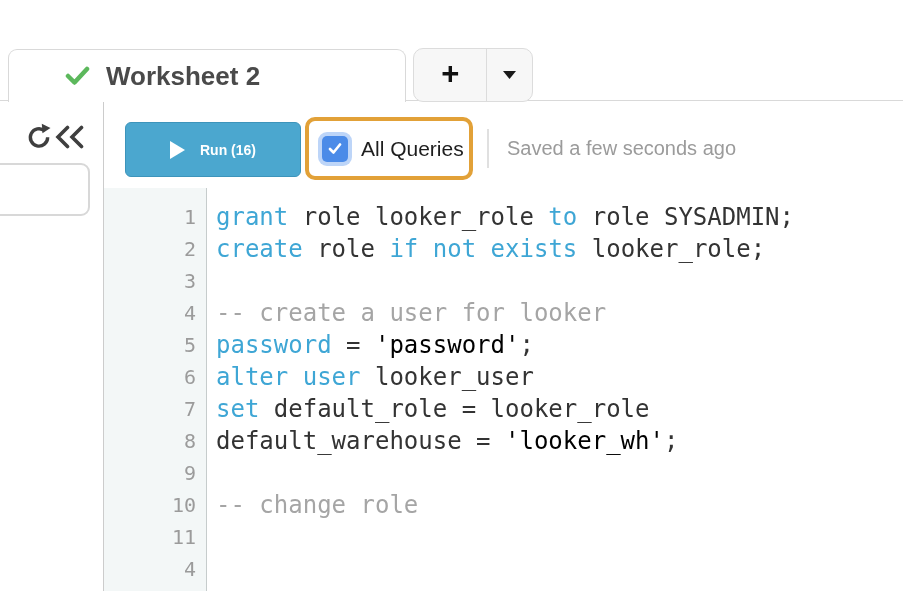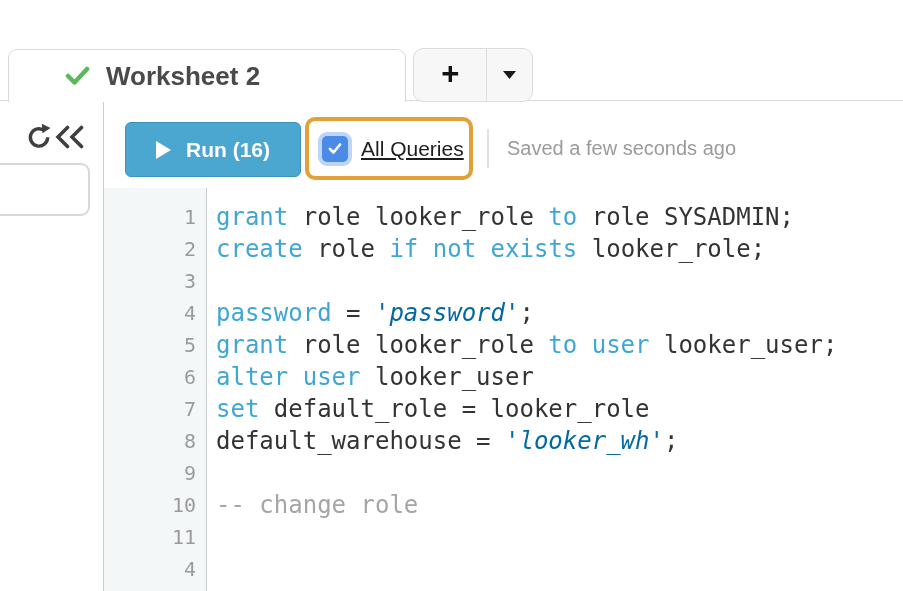--- a/index.html
+++ b/index.html
@@ -28,32 +28,32 @@
   .sidebar-box {
     position:absolute; left:-22px; top:123px; width:112px; height:53px;
     background:#fff; border:2px solid #D8D8D8; border-radius:9px;
   }
   .vdivider { position:absolute; left:103px; top:62px; width:1px; height:529px; background:#CCCCCC; }
   
   .run-btn {
     position:absolute; left:125px; top:82px; width:176px; height:55px;
     background:#4BA7CF; border:1px solid #3D94BB; border-radius:6px;
     display:flex; align-items:center; justify-content:center; gap:15px;
-    color:#fff; font-size:21px; font-weight:bold; cursor:pointer;
+    color:#fff; font-size:14px; font-weight:bold; cursor:pointer;
   }
   .annotation {
     position:absolute; left:305px; top:77px; width:168px; height:63px;
     border:4px solid #E2A138; border-radius:10px;
     display:flex; align-items:center; padding-left:13px; gap:13px;
   }
   .checkbox {
     width:26px; height:26px; background:#4B8BE8; border-radius:5px;
     box-shadow:0 0 0 4px #BDD5F8; display:flex; align-items:center; justify-content:center; cursor:pointer;
   }
-  .cb-label { font-size:21px; color:#1E1E1E;text-decoration:underline; }
+  .cb-label { font-size:21px; color:#1E1E1E; }
   .tdivider { position:absolute; left:487px; top:89px; width:2px; height:39px; background:#E0E0E0; }
   .status { position:absolute; left:507px; top:97px; font-size:20px; color:#9B9B9B; }
   
   .editor {
     position:absolute; left:104px; top:148px; width:799px; height:443px;
     display:flex; background:#fff; overflow:hidden;
   }
   .gutter {
     width:103px; background:#F3F7F7; border-right:1px solid #C6CCCC;
     padding-top:13px; text-align:right; flex:none;
@@ -62,21 +62,21 @@
     height:32px; line-height:32px; padding-right:10px;
     font-family:"DejaVu Sans Mono", monospace; font-size:20px; color:#9B9B9B;
   }
   .code { flex:1; padding:13px 0 0 9px; }
   .cl {
     height:32px; line-height:32px; white-space:pre; cursor:text;
     font-family:"DejaVu Sans Mono", monospace; font-size:24px;
   }
   .tok-kw  { color:#3EA6D5; }
   .tok-pl  { color:#333333; }
-  .tok-str { color:#0369a1;font-style:italic; }
+  .tok-str { color:#000000; }
   .tok-com { color:#A5A5A5; }
 </style>
 </head>
 <body>
 
 <div class="screen">
 
   <div class="tabline"></div>
 
   <div class="tab">
@@ -156,22 +156,22 @@
         <div class="ln">10</div>
         <div class="ln">11</div>
         <div class="ln">4</div>
         <div class="ln">13</div>
         <div class="ln">14</div>
       </div>
     <div class="code">
         <div class="cl"><span class="tok-kw">grant</span><span class="tok-pl"> role looker_role </span><span class="tok-kw">to</span><span class="tok-pl"> role SYSADMIN;</span></div>
         <div class="cl"><span class="tok-kw">create</span><span class="tok-pl"> role </span><span class="tok-kw">if</span><span class="tok-pl"> </span><span class="tok-kw">not</span><span class="tok-pl"> </span><span class="tok-kw">exists</span><span class="tok-pl"> looker_role;</span></div>
         <div class="cl"></div>
+        <div class="cl"><span class="tok-com">-- create a user for looker</span></div>
         <div class="cl"><span class="tok-kw">password</span><span class="tok-pl"> = </span><span class="tok-str">'password'</span><span class="tok-pl">;</span></div>
-        <div class="cl"><span class="tok-kw">grant</span><span class="tok-pl"> role looker_role </span><span class="tok-kw">to</span><span class="tok-pl"> </span><span class="tok-kw">user</span><span class="tok-pl"> looker_user;</span></div>
         <div class="cl"><span class="tok-kw">alter</span><span class="tok-pl"> </span><span class="tok-kw">user</span><span class="tok-pl"> looker_user</span></div>
         <div class="cl"><span class="tok-kw">set</span><span class="tok-pl"> default_role = looker_role</span></div>
         <div class="cl"><span class="tok-pl">default_warehouse = </span><span class="tok-str">'looker_wh'</span><span class="tok-pl">;</span></div>
         <div class="cl"></div>
         <div class="cl"><span class="tok-com">-- change role</span></div>
         <div class="cl"></div>
       </div>
   </div>
 
 </div>

